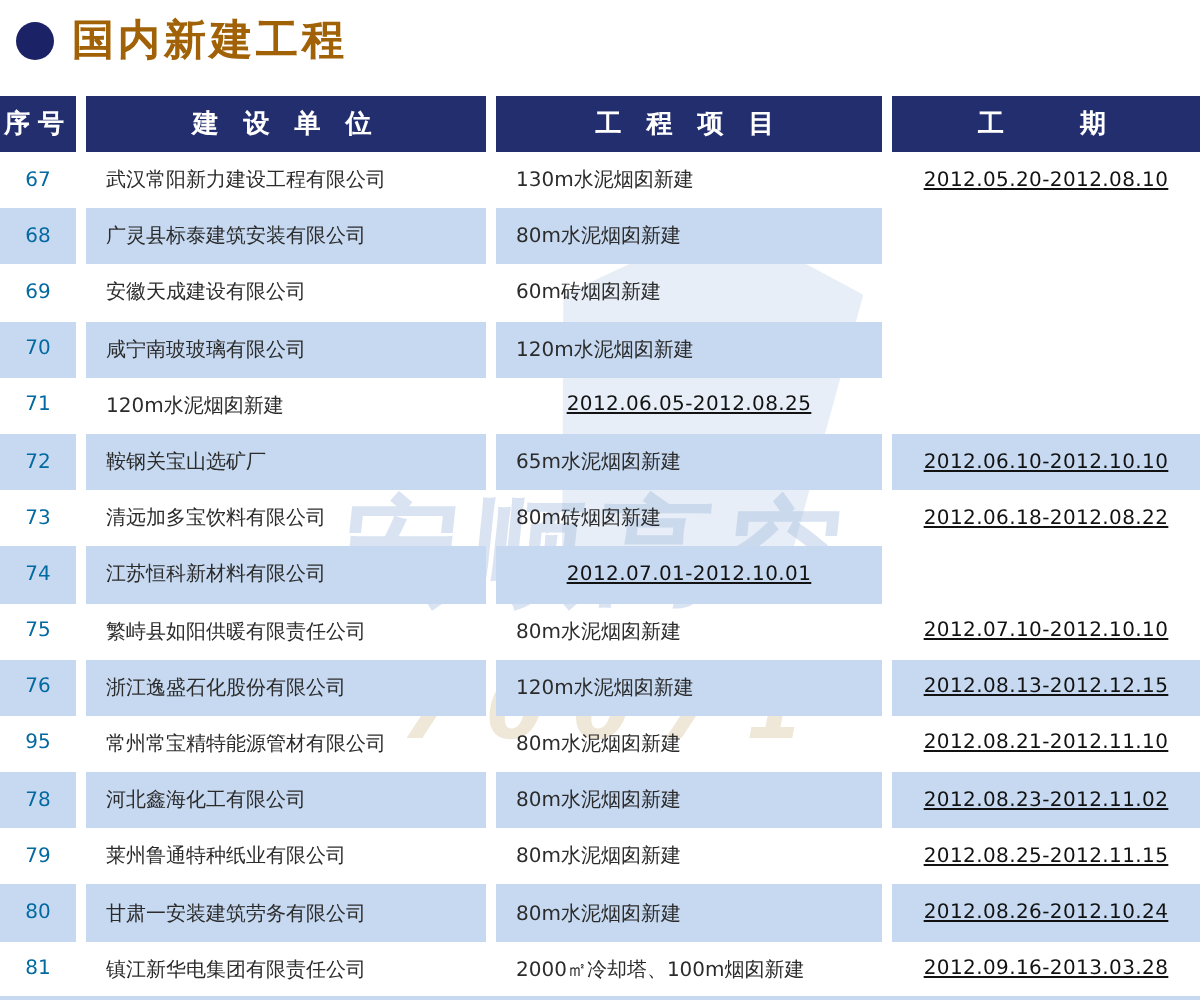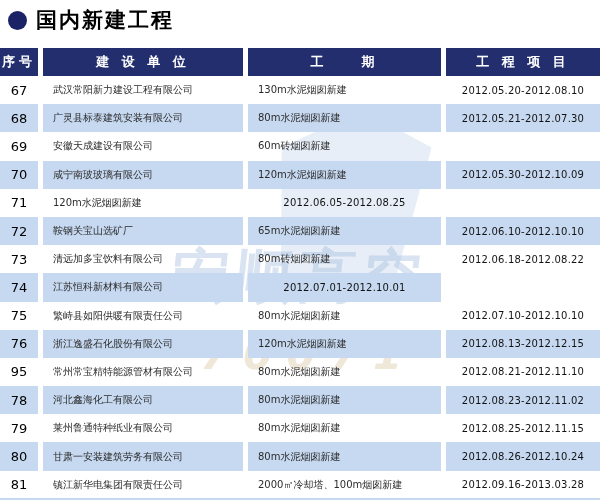--- a/index.html
+++ b/index.html
@@ -14,21 +14,21 @@
   .title-bar {
     position:absolute; top:6px; left:8px;
     display:flex; align-items:center; gap:9px;
   }
   .bullet {
     width:19px; height:19px; border-radius:50%;
     background:#1b2366;
   }
   .title-text {
     font-size:21px; font-weight:bold;
-    color:#000000; letter-spacing:2px;
+    color:#a16207; letter-spacing:2px;
   }
   
   .watermark { position:absolute; pointer-events:none; z-index:1; }
   .wm-emblem {
     top:110px; left:275px; width:150px; height:170px;
     background:rgba(175,198,228,0.30);
     clip-path:polygon(50% 0%, 100% 22%, 88% 100%, 12% 100%, 0% 22%);
     transform:skewX(-8deg);
   }
   .wm-brand {
@@ -58,24 +58,24 @@
     letter-spacing:4px; white-space:pre;
   }
   .trow { height:28.2px; }
   .trow .cell {
     display:flex; align-items:center;
     font-size:10px; color:#2b2b2b;
     background:transparent;
     overflow:hidden; white-space:nowrap;
   }
   .trow.alt .cell { background:#c6d9f1; }
-  .cell.c0 { justify-content:center; font-size:13px; color:#000000; }
+  .cell.c0 { justify-content:center; font-size:10px; color:#0369a1; }
   .cell.c1 { padding-left:10px; }
   .cell.c2 { padding-left:10px; }
-  .cell.c3 { justify-content:center; color:#121212; font-weight:500; letter-spacing:0.2px; }
+  .cell.c3 { justify-content:center; color:#121212; font-weight:500; letter-spacing:0.2px;text-decoration:underline; }
   .bottom-sliver {
     position:absolute; bottom:0; left:0; width:600px; height:2px;
     background:#c6d9f1; z-index:2;
   }
 </style>
 </head>
 <body>
 
 <div class="page">
 
@@ -85,46 +85,44 @@
 
   <div class="title-bar">
     <span class="bullet"></span>
     <span class="title-text">国内新建工程</span>
   </div>
 
   <div class="table">
     <div class="thead">
       <div class="hcell">序号</div>
       <div class="hcell">建 设 单 位</div>
+      <div class="hcell">工 程 项 目</div>
       <div class="hcell">工    期</div>
-      <div class="hcell">工 程 项 目</div>
     </div>
     <div>
         <div class="trow">
           <div class="cell c0">67</div>
           <div class="cell c1">武汉常阳新力建设工程有限公司</div>
           <div class="cell c2">130m水泥烟囱新建</div>
           <div class="cell c3">2012.05.20-2012.08.10</div>
         </div>
         <div class="trow alt">
           <div class="cell c0">68</div>
           <div class="cell c1">广灵县标泰建筑安装有限公司</div>
           <div class="cell c2">80m水泥烟囱新建</div>
-          <div class="cell c3">2012.05.21-2012.07.30</div>
         </div>
         <div class="trow">
           <div class="cell c0">69</div>
           <div class="cell c1">安徽天成建设有限公司</div>
           <div class="cell c2">60m砖烟囱新建</div>
         </div>
         <div class="trow alt">
           <div class="cell c0">70</div>
           <div class="cell c1">咸宁南玻玻璃有限公司</div>
           <div class="cell c2">120m水泥烟囱新建</div>
-          <div class="cell c3">2012.05.30-2012.10.09</div>
         </div>
         <div class="trow">
           <div class="cell c0">71</div>
           <div class="cell c2">120m水泥烟囱新建</div>
           <div class="cell c3">2012.06.05-2012.08.25</div>
         </div>
         <div class="trow alt">
           <div class="cell c0">72</div>
           <div class="cell c1">鞍钢关宝山选矿厂</div>
           <div class="cell c2">65m水泥烟囱新建</div>

